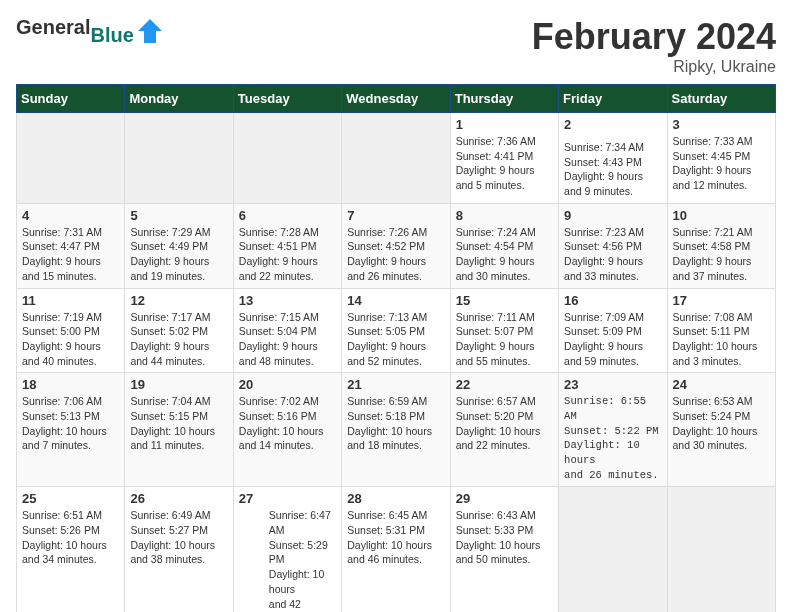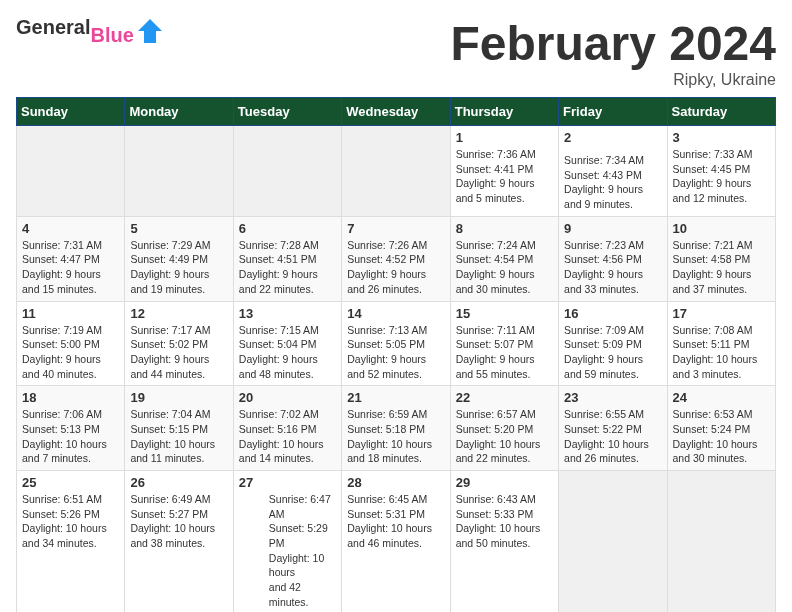--- a/index.html
+++ b/index.html
@@ -21,33 +21,33 @@
       align-items: center;
     }
     .logo-text-general {
       font-size: 20px;
       font-weight: bold;
       color: #333;
     }
     .logo-text-blue {
       font-size: 20px;
       font-weight: bold;
-      color: #ec4899;
+      color: #0f766e;
       margin-top: 8px;
     }
     .logo-icon {
       width: 28px;
       height: 28px;
       margin-left: 2px;
     }
     .title-area {
       text-align: right;
     }
     .month-title {
-      font-size: 48px;
+      font-size: 36px;
       font-weight: bold;
       color: #333;
     }
     .location-subtitle {
       font-size: 16px;
       color: #555;
     }
     table {
       width: 100%;
       border-collapse: collapse;
@@ -284,21 +284,21 @@
         </td>
         <td>
           <span class="day-number">22</span>
           <div class="day-info" style="white-space: pre-line;">Sunrise: 6:57 AM
 Sunset: 5:20 PM
 Daylight: 10 hours
 and 22 minutes.</div>
         </td>
         <td>
           <span class="day-number">23</span>
-          <div class="day-info" style="white-space: pre-line;">Sunrise: 6:55 AM
+          <div class="day-info" style="white-space: pre-line; font-family: Liberation Mono, monospace;">Sunrise: 6:55 AM
 Sunset: 5:22 PM
 Daylight: 10 hours
 and 26 minutes.</div>
         </td>
         <td>
           <span class="day-number">24</span>
           <div class="day-info" style="white-space: pre-line;">Sunrise: 6:53 AM
 Sunset: 5:24 PM
 Daylight: 10 hours
 and 30 minutes.</div>

